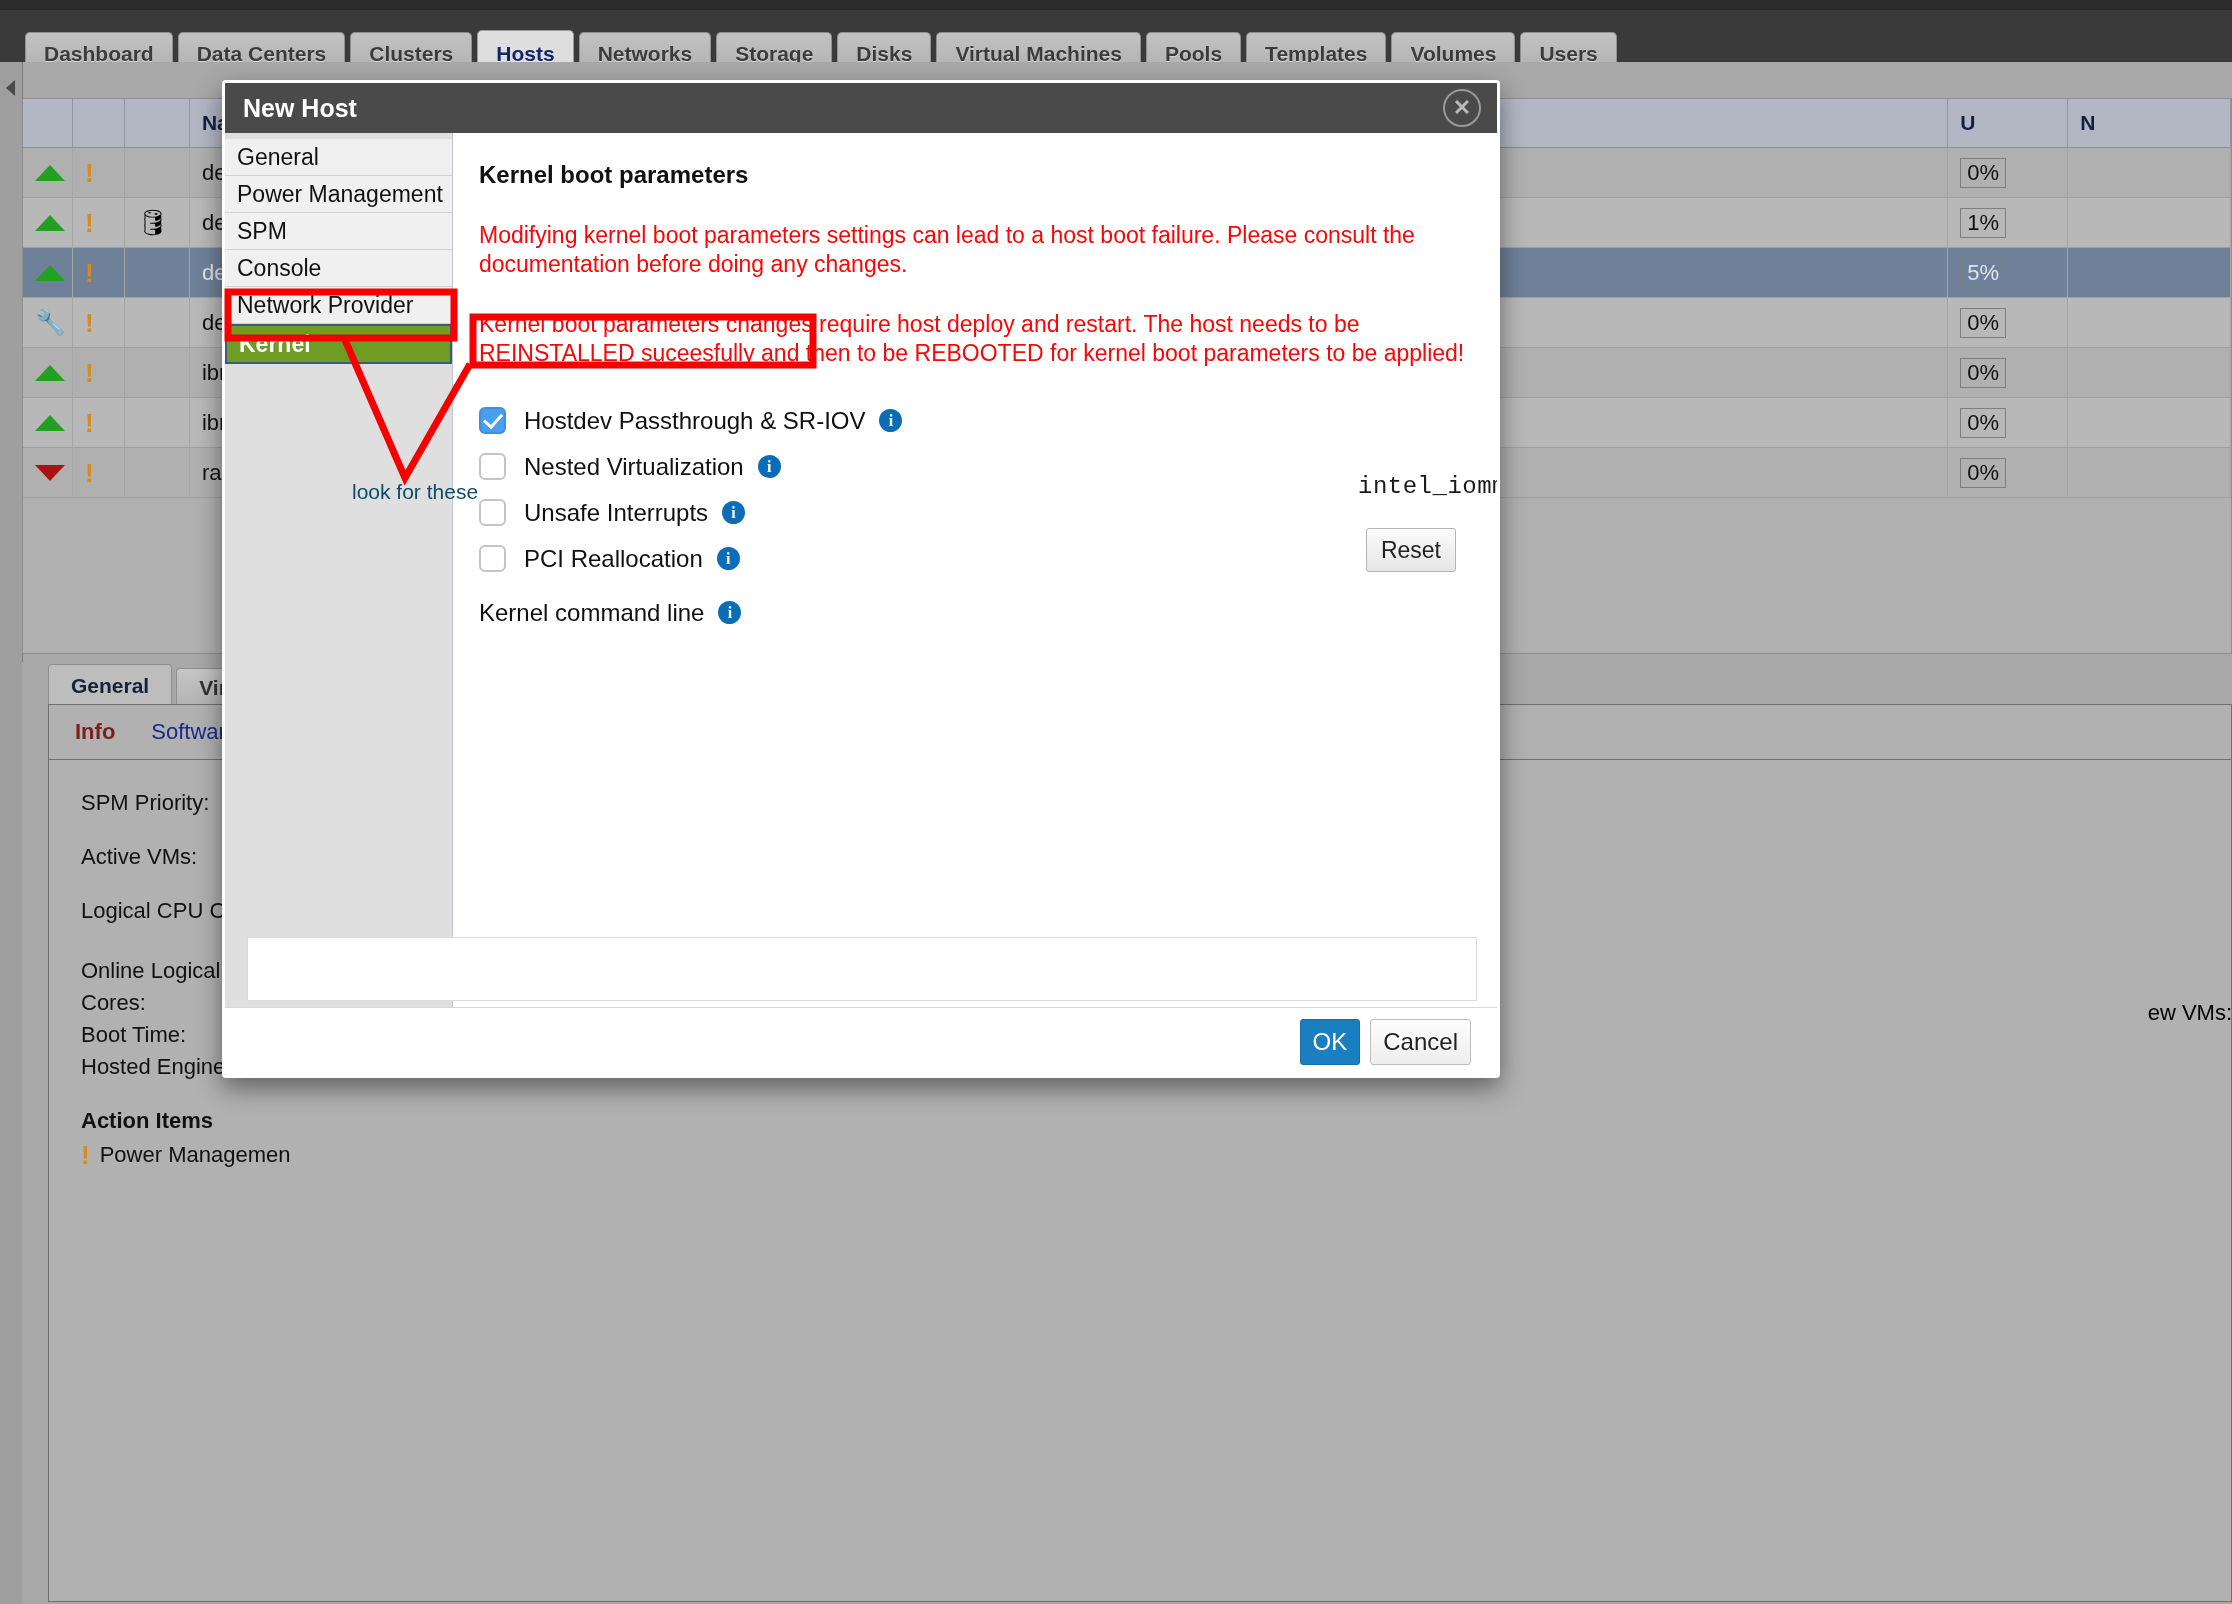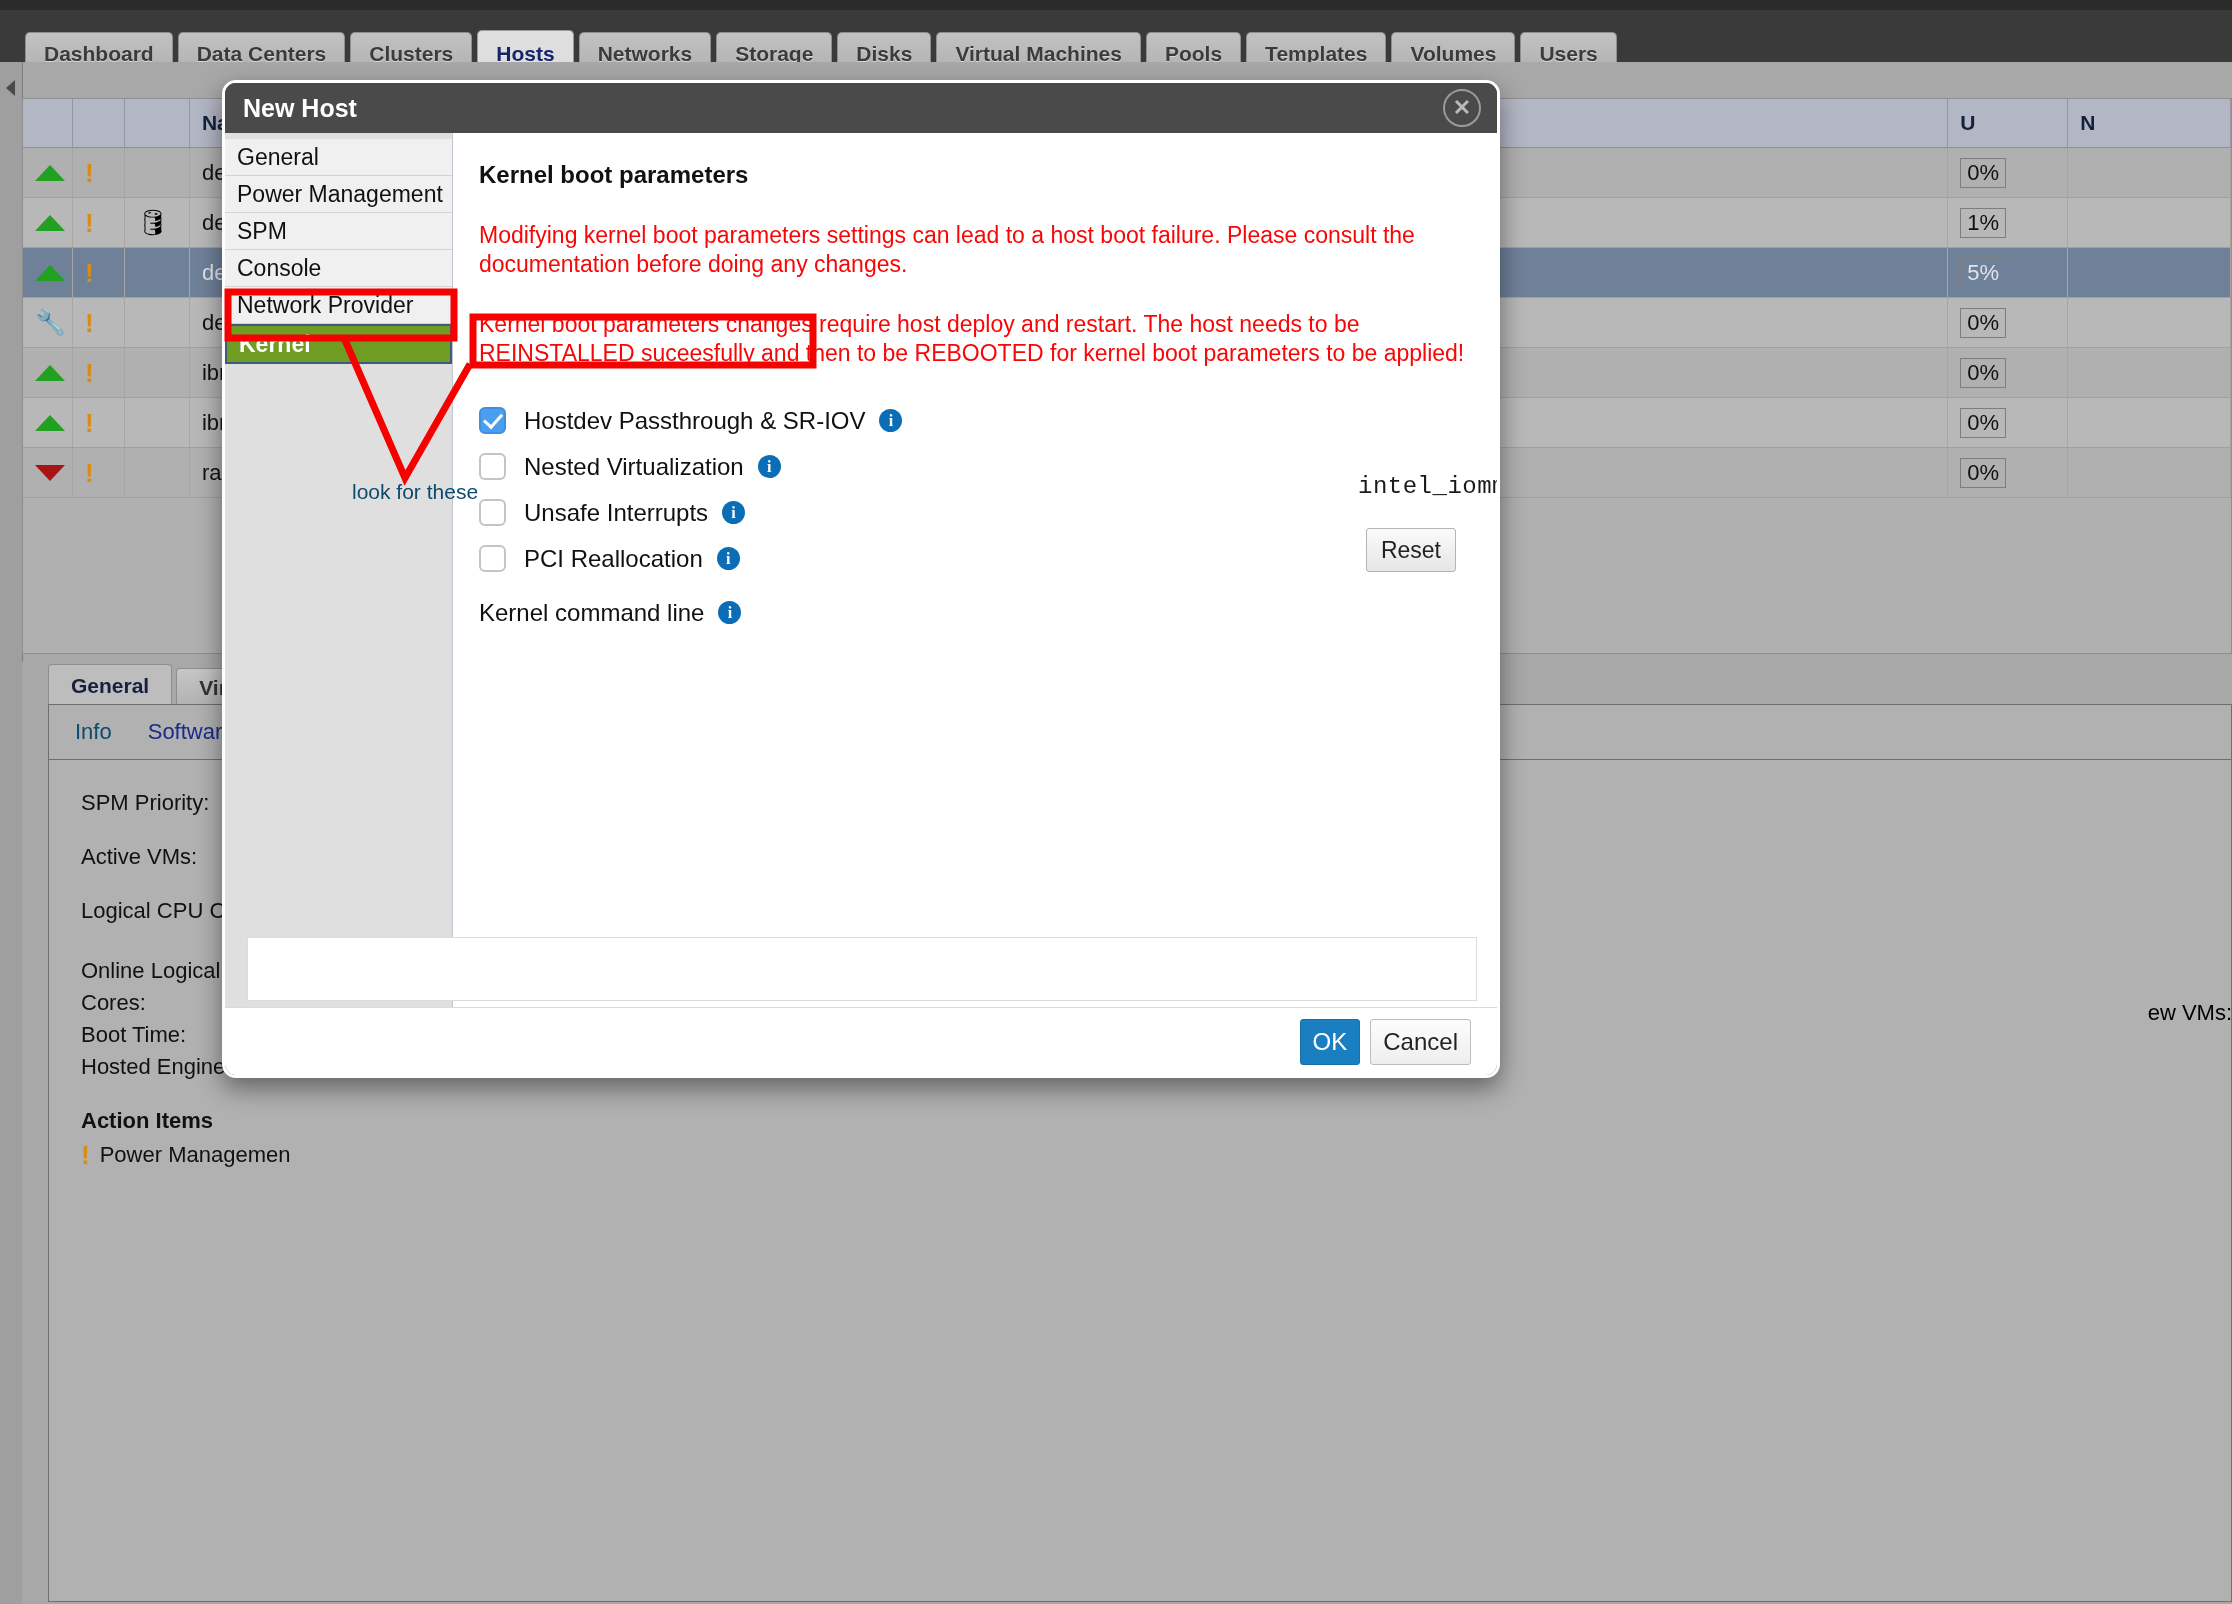--- a/index.html
+++ b/index.html
@@ -62,31 +62,31 @@
   .detail{position:absolute;left:22px;top:600px;width:2210px;height:942px;background:#a8a8a8;}
   .dtabs{position:absolute;left:26px;top:0;height:44px;display:flex;align-items:flex-end;}
   .dtab{height:38px;box-sizing:border-box;display:flex;align-items:center;padding:0 22px;margin-right:4px;
         background:linear-gradient(#c6c6c6,#b2b2b2);border:1px solid #8d8d8d;border-bottom:none;
         border-top-left-radius:4px;border-top-right-radius:4px;
         font-size:21px;font-weight:bold;color:#333;white-space:nowrap;}
   .dtab.active{background:#bdbdbd;color:#17203d;height:42px;}
   .dbody{position:absolute;left:26px;top:42px;width:2184px;height:898px;background:#b1b1b1;border:1px solid #6f6f6f;box-sizing:border-box;}
   .subtabs{height:54px;display:flex;align-items:center;padding-left:26px;border-bottom:1px solid #6f6f6f;}
   .subtab{font-size:22px;color:#1b2a8a;margin-right:36px;white-space:nowrap;}
-  .subtab.active{font-weight:normal;color:#0c4a6e;}
+  .subtab.active{font-weight:bold;color:#7f1d1d;}
   .dlabels{padding:30px 0 0 32px;}
   .dlabel{font-size:22px;color:#111;margin-bottom:28px;white-space:nowrap;}
   .dlabel.tight{margin-bottom:6px;}
   .dlabel.gap{margin-top:34px;}
   .dhead{font-size:22px;font-weight:bold;color:#111;margin:12px 0 8px 0;}
   .action-row{display:flex;align-items:center;font-size:22px;color:#111;}
   .right-frag{position:absolute;right:0;top:338px;font-size:22px;color:#000000;white-space:nowrap;}
   .modal{
     position:absolute;left:222px;top:80px;width:1278px;height:998px;
-    background:#0f766e;border-radius:14px;
+    background:#0f766e;border-radius:4px;
     box-shadow:0 10px 26px rgba(0,0,0,.45);
     border:3px solid #ffffff;box-sizing:border-box;overflow:hidden;
   }
   .modal-title{height:50px;background:#4a4a4a;display:flex;align-items:center;justify-content:space-between;padding:0 16px 0 18px;}
   .modal-title-text{font-size:25px;font-weight:bold;color:#fff;}
   .close-btn{width:34px;height:34px;border-radius:50%;border:2px solid #9a9a9a;color:#b9b9b9;
              display:flex;align-items:center;justify-content:center;font-size:22px;font-weight:bold;line-height:1;}
   .modal-body{position:absolute;left:0;top:50px;width:1272px;height:890px;display:flex;background:#fff;}
   .nav{width:228px;background:#dfdfdf;border-right:1px solid #bfc6d1;box-sizing:border-box;padding-top:6px;}
   .nav-item{height:37px;display:flex;align-items:center;padding-left:12px;font-size:23px;color:#111;

